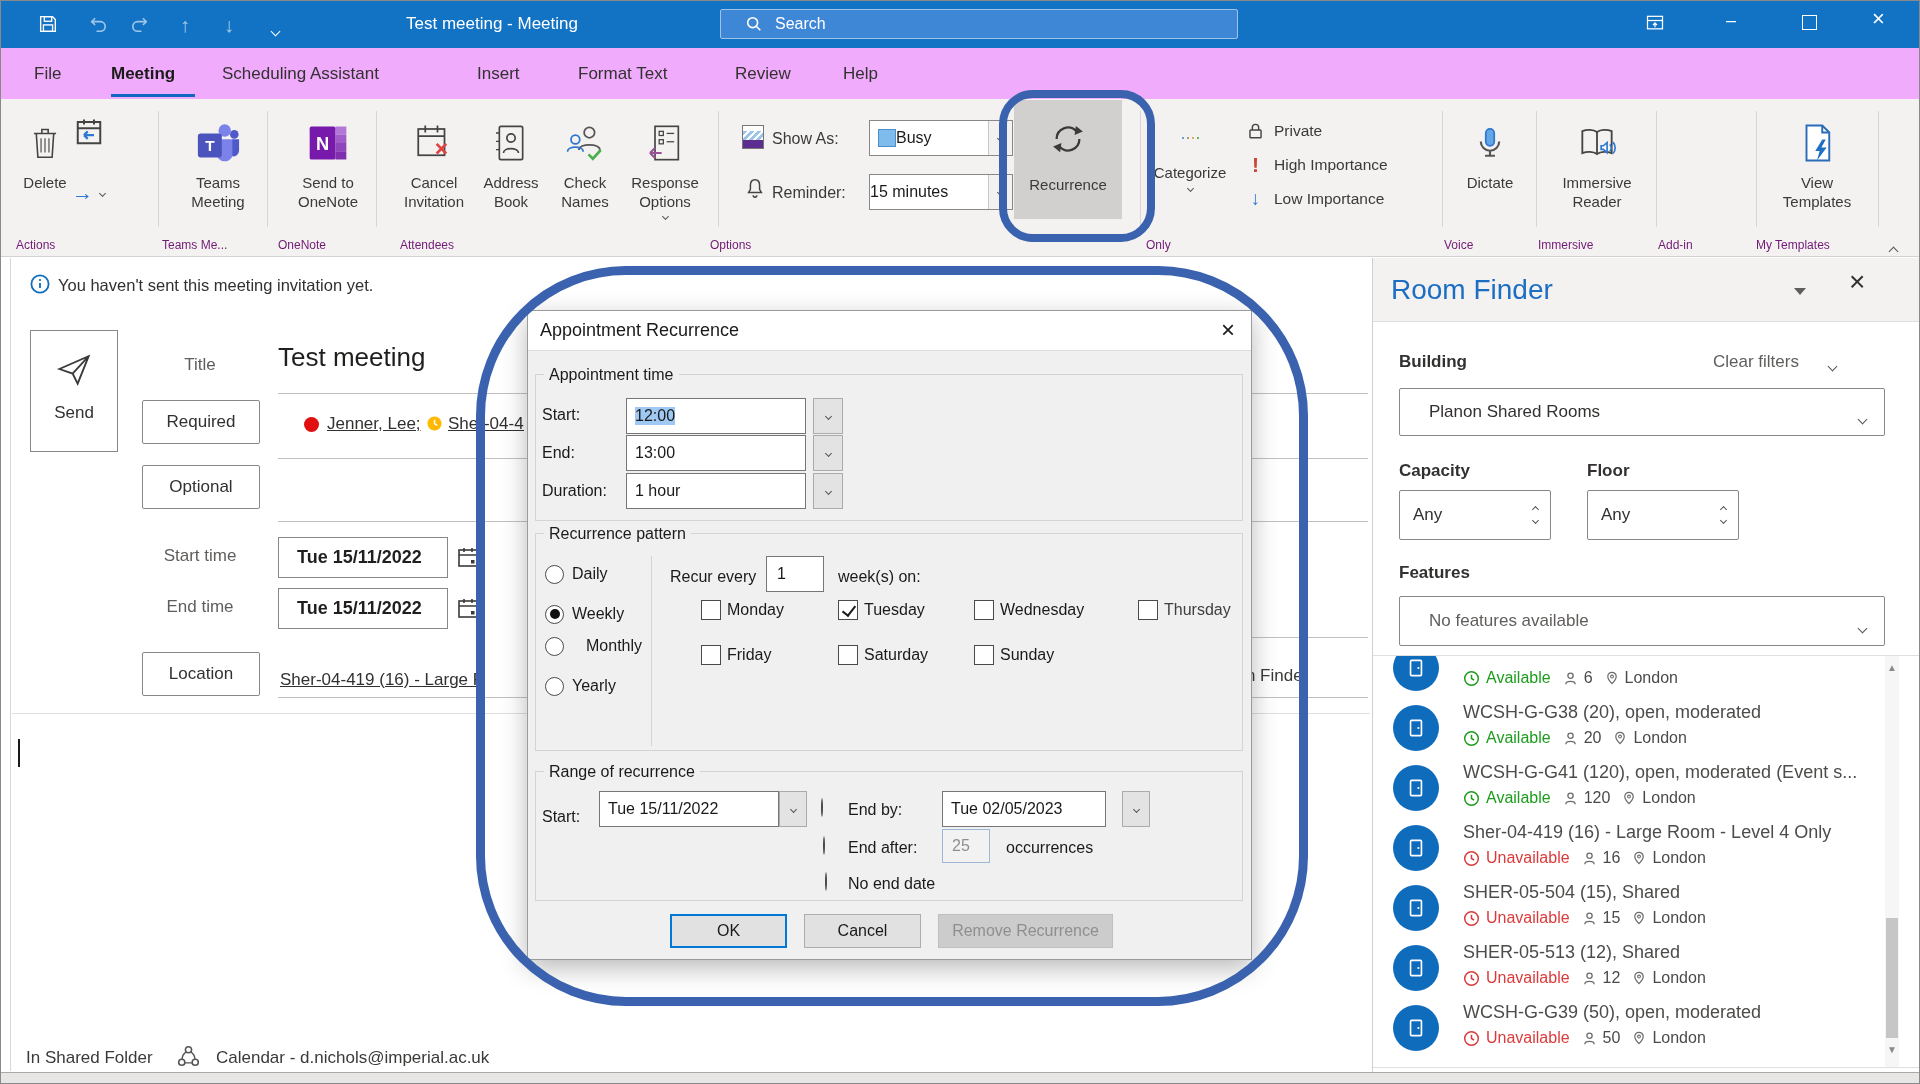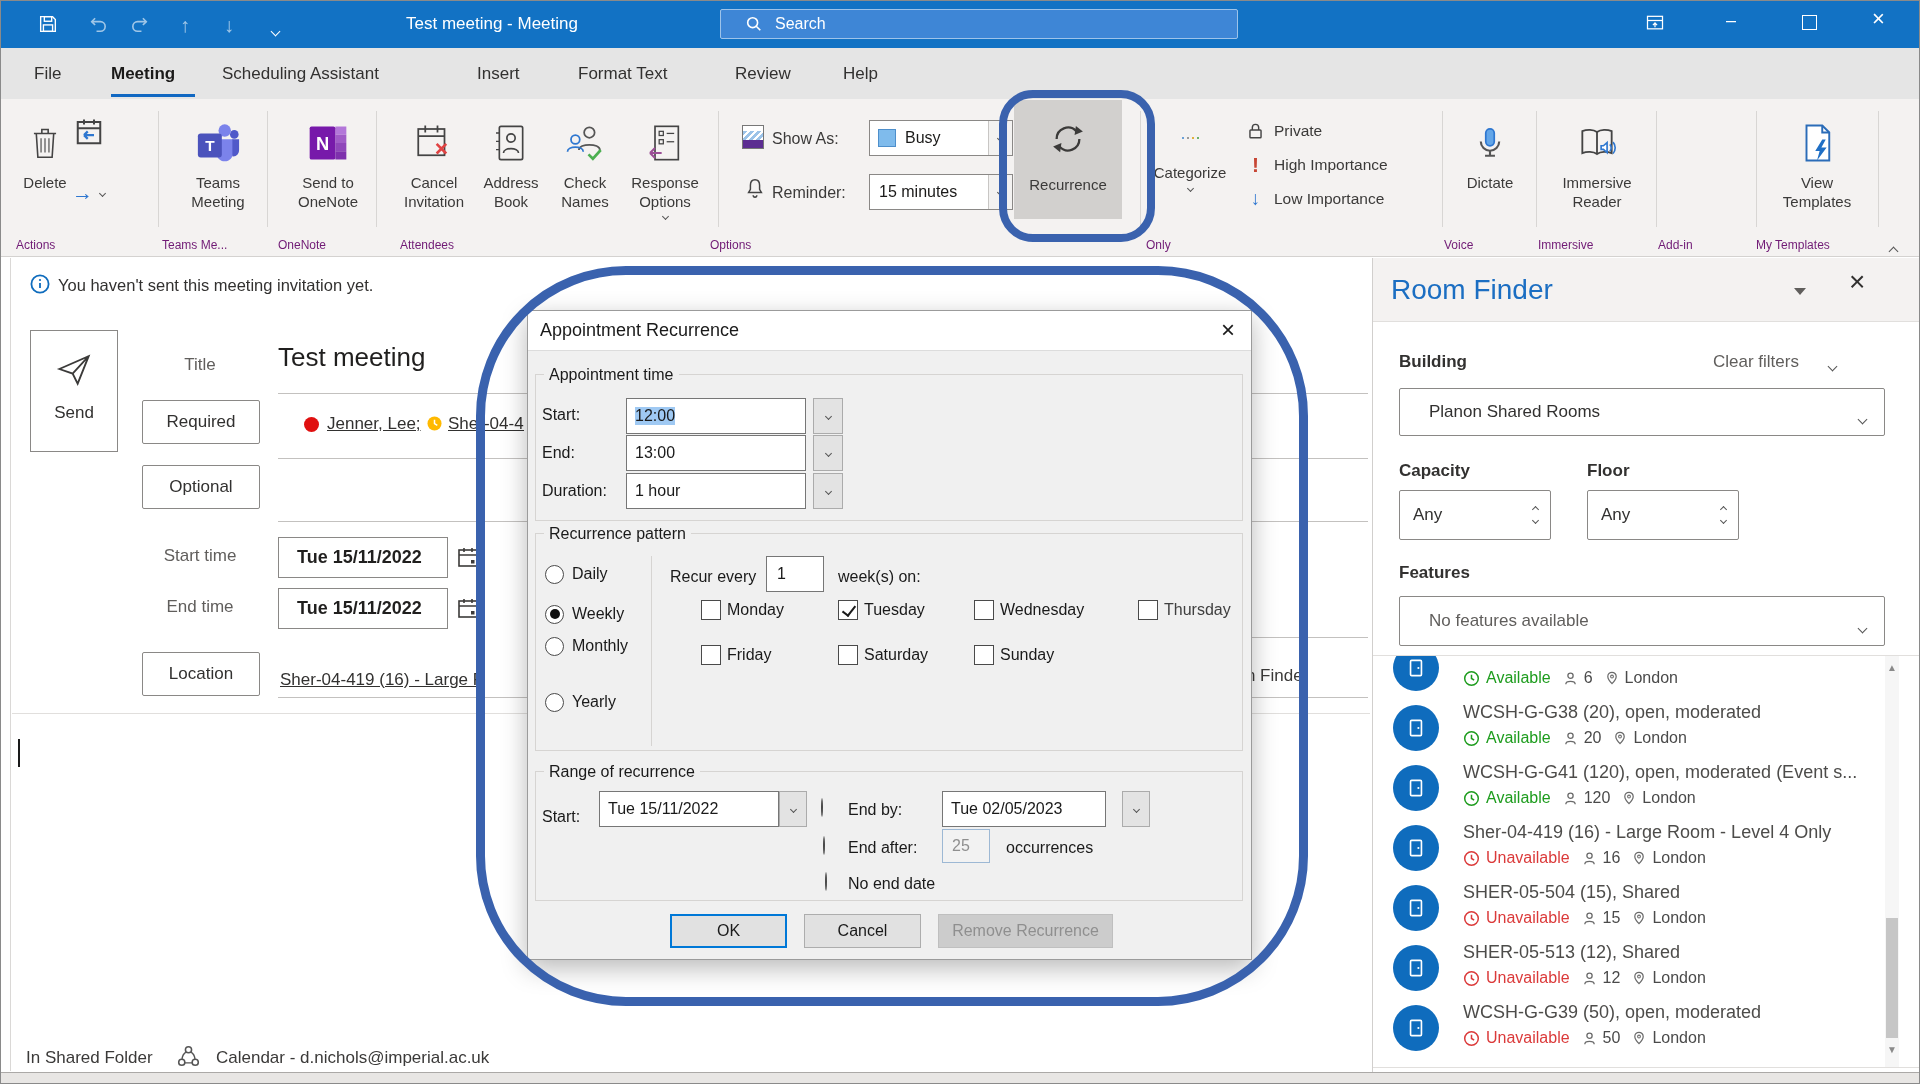--- a/index.html
+++ b/index.html
@@ -8,37 +8,37 @@
   .a{position:absolute}
   svg{display:block}
   
   #titlebar{left:0;top:0;width:1920px;height:48px;background:#1272C4;z-index:8}
   .tb-ic{position:absolute;top:13px;color:#fff}
   .tb-dim{opacity:.6}
   .tb-txt{position:absolute;top:14px;font-size:17px;color:#fff;white-space:nowrap}
   #searchbox{position:absolute;left:720px;top:9px;width:518px;height:30px;background:#3E86D6;border:1px solid #9DC3EA;border-radius:2px;display:flex;align-items:center;gap:12px;padding-left:24px;color:#fff;font-size:16px}
   .wc{position:absolute;top:14px;color:#fff;font-size:18px;line-height:20px}
   
-  #tabsrow{left:0;top:48px;width:1920px;height:51px;background:#e5e5e5;z-index:7}
+  #tabsrow{left:0;top:48px;width:1920px;height:51px;background:#f0abfc;z-index:7}
   .tab{position:absolute;top:16px;font-size:17px;color:#323130;white-space:nowrap}
   .tab.active{color:#1B1A19;font-weight:700}
   #tab-underline{position:absolute;left:111px;top:46px;width:84px;height:3px;background:#1168C2}
   
   #ribbon{left:0;top:99px;width:1920px;height:158px;background:#F4F2F1;border-bottom:1px solid #D4D2D0;z-index:7}
   .rbtn{position:absolute;display:flex;flex-direction:column;align-items:center;padding-top:5px}
   .rbtn .ic{height:50px;display:flex;align-items:center;justify-content:center}
   .rbtn .lb{margin-top:5px;font-size:15px;line-height:19px;color:#3B3A39;text-align:center}
   .gsep{position:absolute;top:12px;width:1px;height:116px;background:#D8D6D4}
   .glabel{position:absolute;top:139px;font-size:12px;color:#701a75;text-align:left;white-space:nowrap}
   .chev{display:inline-block;width:7px;height:7px;border-right:1.6px solid #555;border-bottom:1.6px solid #555;transform:rotate(45deg)}
   .chev.up{transform:rotate(-135deg)}
   .chev.sm{width:5px;height:5px}
   .rlabel{position:absolute;font-size:16px;color:#3B3A39;white-space:nowrap}
   .combo{position:absolute;background:#fff;border:1px solid #8A8886;display:flex;align-items:center;height:36px}
-  .combo .txt{flex:1;padding-left:9px;font-size:16px;color:#1B1A19;white-space:nowrap}
+  .combo .txt{flex:1;font-size:16px;color:#1B1A19;white-space:nowrap}
   .combo .dbtn{width:24px;align-self:stretch;display:flex;align-items:center;justify-content:center;border-left:1px solid #C8C6C4;background:#F3F2F1}
   .busysq{width:18px;height:18px;margin-left:8px;background:#7FBBEC;border:1px solid #4E8FCB;flex:none}
   #stripes{width:22px;height:24px;border:1px solid #777;background:#fff}
   #stripes .s2{height:9px;margin-top:5px;background:repeating-linear-gradient(135deg,#9CC3E8 0 3px,#fff 3px 5px)}
   #stripes .s3{height:8px;background:#5C2D91}
   .cat-grid{display:grid;grid-template-columns:17px 17px;grid-template-rows:17px 17px;gap:3px}
   .cat-grid span{border:1px solid}
   .tagrow{position:absolute;left:1246px;display:flex;align-items:center;gap:9px;font-size:15.5px;color:#3B3A39;height:24px;white-space:nowrap}
   
   #main{left:0;top:258px;width:1372px;height:814px;background:#fff;z-index:1}
@@ -781,21 +781,21 @@
       <div style="display:flex;align-items:center;gap:8px;height:20px;margin-bottom:20px">
         <span class="rdo"></span>
         <span style="font-size:16px;color:#1A1A1A">Daily</span>
       </div>
 
       <div style="display:flex;align-items:center;gap:8px;height:20px;margin-bottom:12px">
         <span class="rdo checked"></span>
         <span style="font-size:16px;color:#1A1A1A">Weekly</span>
       </div>
 
-      <div style="display:flex;align-items:center;gap:8px;height:20px;margin-bottom:36px">
+      <div style="display:flex;align-items:center;gap:22px;height:20px;margin-bottom:20px">
         <span class="rdo"></span>
         <span style="font-size:16px;color:#1A1A1A">Monthly</span>
       </div>
 
       <div style="display:flex;align-items:center;gap:8px;height:20px;margin-bottom:20px">
         <span class="rdo"></span>
         <span style="font-size:16px;color:#1A1A1A">Yearly</span>
       </div>
     </div>
   <div class="a" style="left:123px;top:245px;width:1px;height:190px;background:#D6D4D2"></div>

